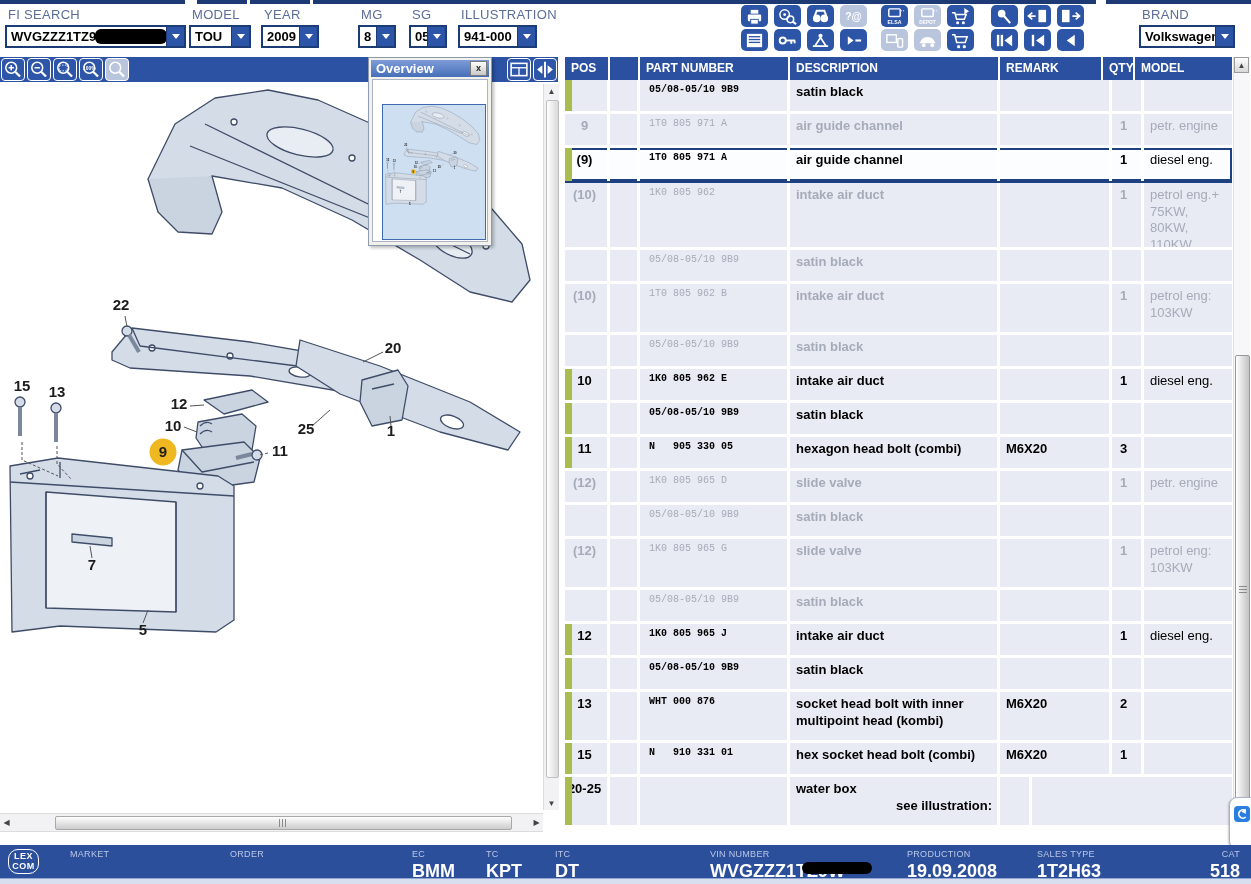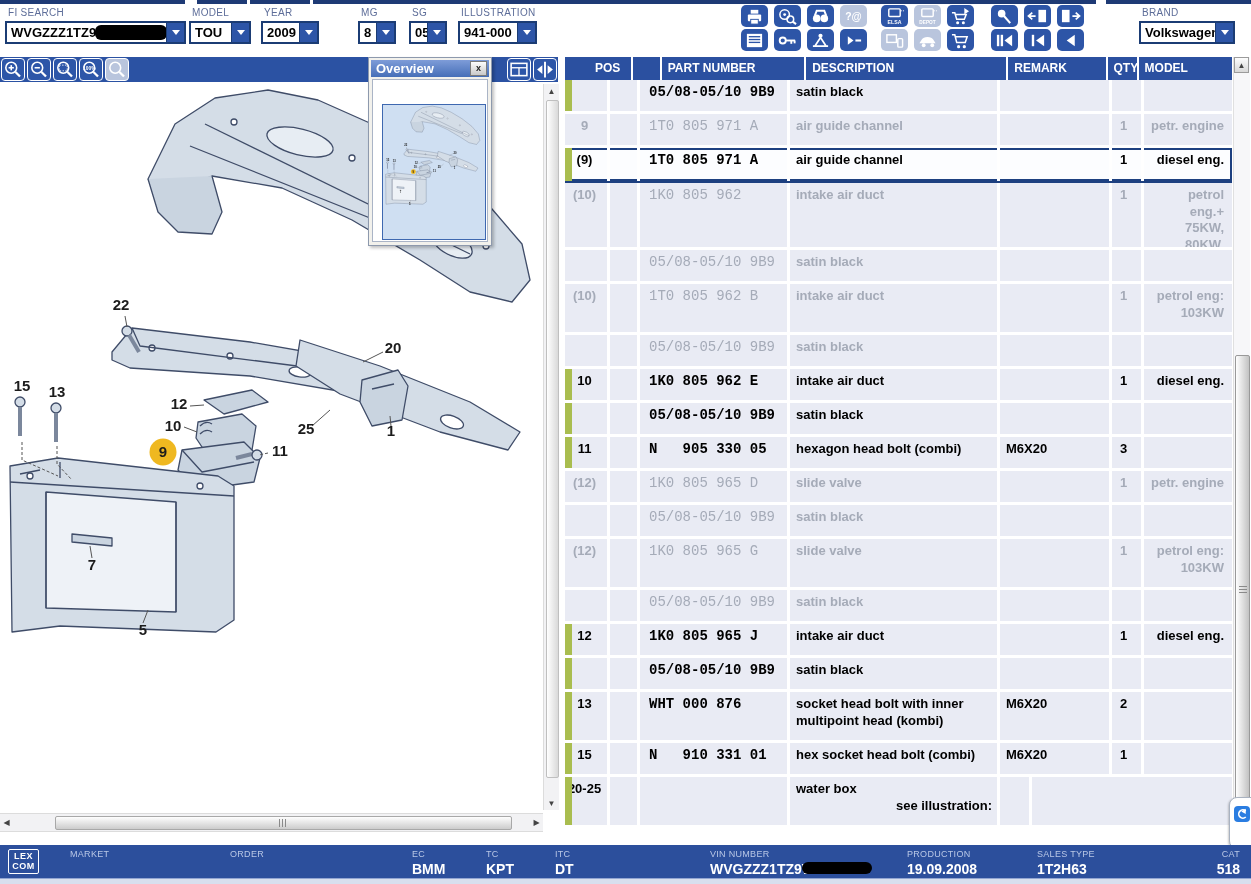--- a/index.html
+++ b/index.html
@@ -2,21 +2,21 @@
 <html><head>
 <meta charset="utf-8">
 <style>
   html,body{margin:0;padding:0;}
   body{width:1251px;height:884px;position:relative;overflow:hidden;background:#fff;
        font-family:"Liberation Sans","DejaVu Sans",sans-serif;-webkit-font-smoothing:antialiased;}
   
   .tstrip{position:absolute;top:0;height:4px;background:#1e3a75;}
   
   .field{position:absolute;top:7px;}
-  .field .flabel{font-size:10px;color:#5d6d99;letter-spacing:.3px;margin-left:3px;margin-bottom:3px;}
+  .field .flabel{font-size:13px;color:#5d6d99;letter-spacing:.3px;margin-left:3px;margin-bottom:3px;}
   .combo{height:23px;border:2px solid #1b3c74;background:#fff;display:flex;align-items:stretch;box-sizing:border-box;}
   .combo .cval{flex:1;font-size:13px;font-weight:bold;color:#000;padding:2px 2px 0 4px;white-space:nowrap;overflow:hidden;position:relative;}
   .combo .cbtn{width:17px;background:#2d55a7;display:flex;align-items:center;justify-content:center;border-left:1px solid #1b3c74;}
   .combo .cbtn:after{content:"";border:4px solid transparent;border-top:5px solid #fff;margin-top:4px;}
   .redact{position:absolute;background:#000;border-radius:6px;}
   
   .tbrow{position:absolute;display:flex;}
   .tbgroup{display:flex;gap:6px;}
   .icon{width:27px;height:22px;border-radius:5px;background:#2d55a7;display:flex;align-items:center;justify-content:center;}
   .icon.off{background:#b9c5dd;}
@@ -38,34 +38,34 @@
      border:1px solid #8d99ad;box-shadow:2px 2px 3px rgba(0,0,0,.25);box-sizing:border-box;padding:2px;}
   #overview-title{height:17px;background:linear-gradient(180deg,#7e9cd8,#466fb8);display:flex;align-items:center;
      padding:0 2px 0 5px;}
   #overview-title .ttl{flex:1;color:#fff;font-size:13px;font-weight:bold;}
   #overview-close{width:15px;height:13px;background:linear-gradient(180deg,#fdfdfd,#c9c9c9);border:1px solid #7b7b7b;
      font-size:9px;font-weight:bold;color:#222;display:flex;align-items:center;justify-content:center;line-height:1;}
   #overview-body{position:absolute;left:3px;top:21px;right:3px;bottom:3px;background:#fff;border:1px solid #aab4c6;}
   #overview-thumb{position:absolute;left:9px;top:24px;width:102px;height:134px;border:1px solid #3e68b0;background:#cfdff2;overflow:hidden;}
   
   #table-panel{position:absolute;left:565px;top:57px;width:667px;}
-  .thead{display:flex;height:23px;background:#2b50a0;padding-left:24px;}
+  .thead{display:flex;height:23px;background:#2b50a0;}
   .th{color:#fff;font-size:12px;font-weight:bold;line-height:23px;box-sizing:border-box;
       border-right:2px solid #fff;padding-left:6px;white-space:nowrap;overflow:hidden;}
   .th:last-child{border-right:none;}
   .trow{display:flex;box-sizing:border-box;border-bottom:3px solid #fff;background:#e9ebf4;position:relative;}
   .td{box-sizing:border-box;border-right:3px solid #fff;padding:4px 3px 0 6px;font-size:13px;line-height:1.28;overflow:hidden;}
   .td:last-child{border-right:none;}
   .c-pos{width:45px;text-align:center;font-weight:bold;padding-left:0;position:relative;}
   .c-sp{width:30px;}
-  .c-part{width:150px;font-family:"Liberation Mono","DejaVu Sans Mono",monospace;font-size:14px;white-space:pre;padding-left:9px;}
+  .c-part{width:150px;font-family:"Liberation Mono","DejaVu Sans Mono",monospace;font-size:10px;white-space:pre;padding-left:9px;}
   .c-desc{width:210px;font-weight:bold;}
   .c-rem{width:112px;font-weight:bold;}
   .c-qty{width:32px;font-weight:bold;padding-left:8px;}
-  .c-model{width:83px;font-weight:bold;text-align:right;}
+  .c-model{width:83px;font-weight:normal;}
   .trow.on{color:#000;}
   .trow.on .c-part{font-weight:bold;}
   .trow.off{color:#a5abb8;}
   .trow.sel{background:#fcfdff;color:#000;box-shadow:inset 0 0 0 2px #1d4080;border-bottom:2px solid #1d4080;}
   .trow.sel .c-part{font-weight:bold;}
   .marker{position:absolute;left:0;top:0;bottom:0;width:7px;background:#a9bd4f;}
   .desc2{text-align:right;padding-right:2px;}
   
   #table-sb{position:absolute;left:1233px;top:57px;width:16px;height:773px;background:#f7f7f9;border-left:1px solid #e0e0e0;}
   .sb3d{background:linear-gradient(180deg,#fdfdfd,#d8d8d8);border:1px solid #9b9b9b;box-sizing:border-box;}
@@ -74,22 +74,22 @@
   .vgrip{width:8px;height:9px;background:repeating-linear-gradient(0deg,#8a8a8a 0 1px,transparent 1px 3px);}
   
   #side-badge{position:absolute;left:1229px;top:797px;width:26px;height:50px;background:#fff;border:1px solid #a9b2c0;
      border-radius:8px 0 0 8px;box-shadow:-1px 1px 2px rgba(0,0,0,.2);}
   #side-badge .bicon{position:absolute;left:4px;top:8px;width:16px;height:16px;border-radius:4px;background:#2a7de1;
      display:flex;align-items:center;justify-content:center;}
   
   #statusbar{position:absolute;left:0;top:845px;width:1251px;height:33px;background:#2c4f9c;}
   .sitem{position:absolute;top:4px;}
   .slabel{font-size:9px;color:#b9c7e6;letter-spacing:.3px;}
-  .svalue{font-size:14px;font-weight:bold;color:#fff;margin-top:2px;white-space:nowrap;position:relative;}
-  #lexcom{position:absolute;left:8px;top:4px;width:31px;height:25px;border:1px solid #fff;border-radius:2px;
+  .svalue{font-size:18px;font-weight:bold;color:#fff;margin-top:2px;white-space:nowrap;position:relative;}
+  #lexcom{position:absolute;left:8px;top:4px;width:31px;height:25px;border:1px solid #fff;border-radius:10px;
      color:#fff;font-size:9px;font-weight:bold;text-align:center;line-height:1.15;padding-top:1px;box-sizing:border-box;letter-spacing:.5px;}
   #bottom-strip{position:absolute;left:0;top:878px;width:1251px;height:6px;background:#d8dfee;border-top:1px solid #93a6d2;}
 </style>
 </head>
 <body>
 
 <svg width="0" height="0" style="position:absolute">
   <defs>
     <symbol id="dgm" viewBox="0 0 543 729">
       <g stroke="#3f4c68" stroke-width="1.3" fill="#d4dde7" stroke-linejoin="round">

